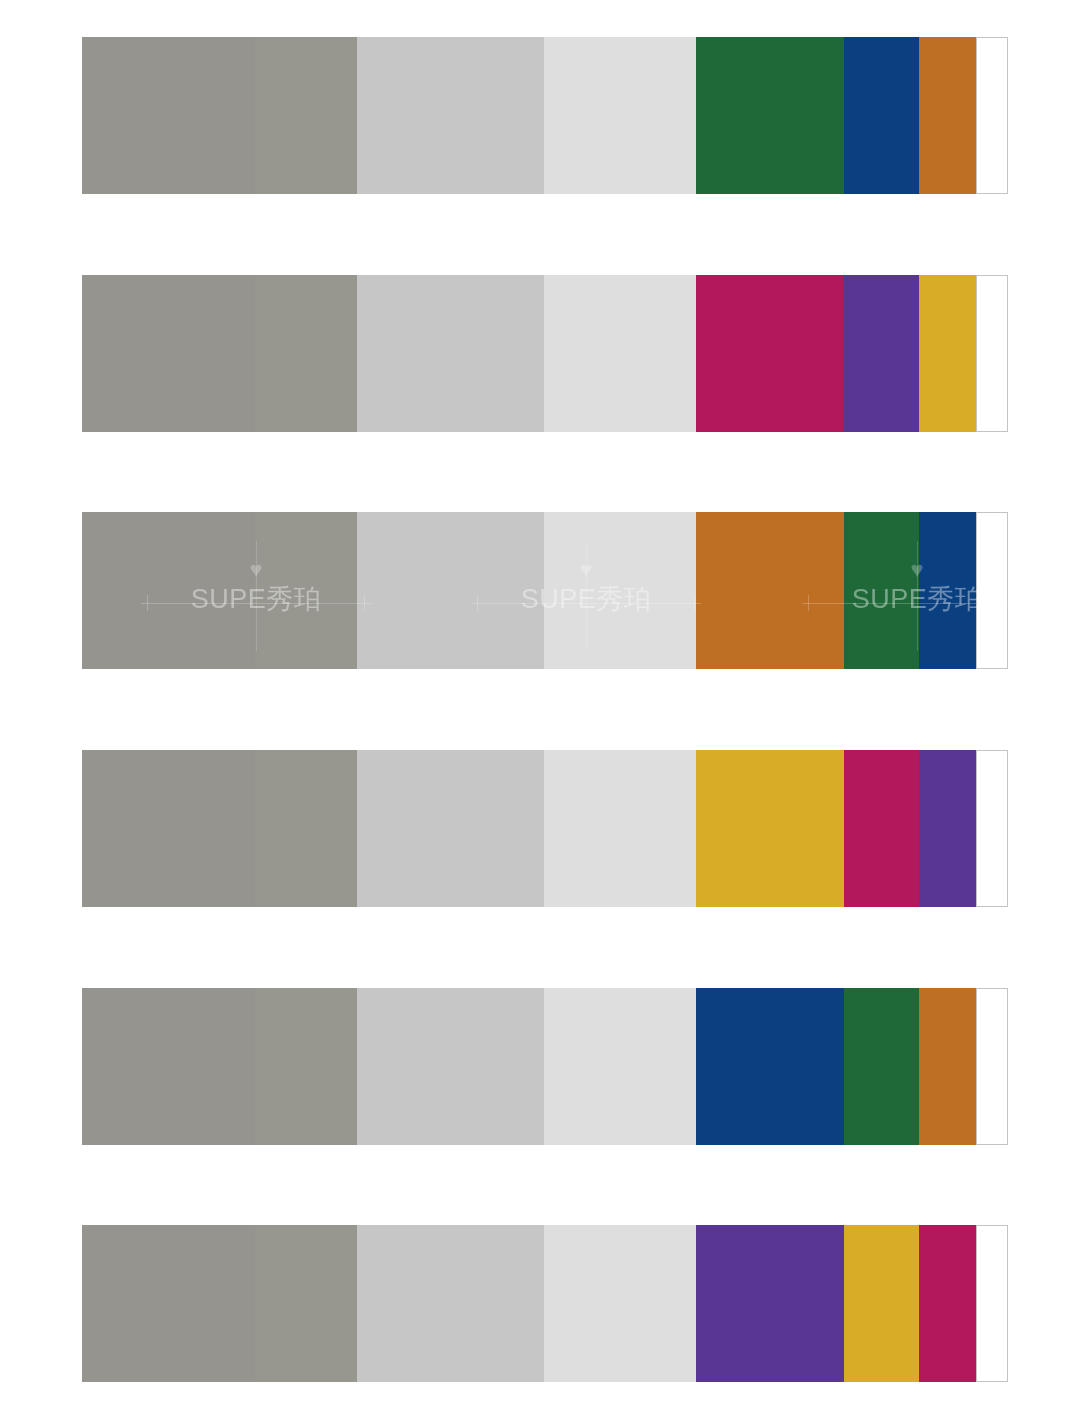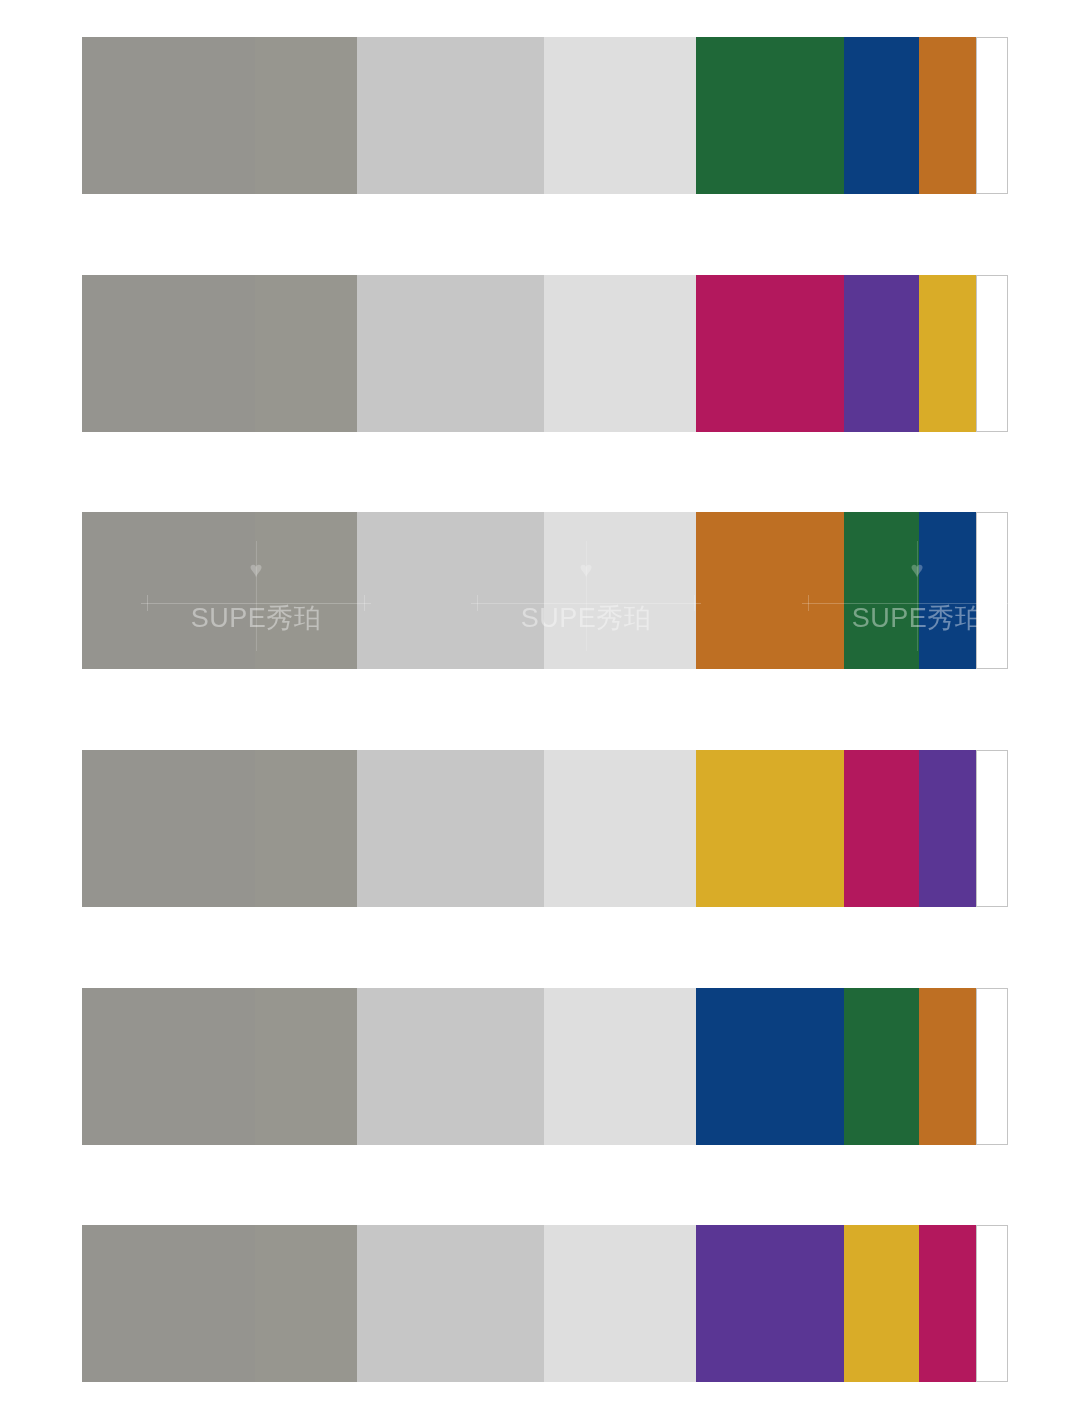--- a/index.html
+++ b/index.html
@@ -55,21 +55,21 @@
     left: 50%;
     top: 18px;
     transform: translateX(-50%);
     font-size: 22px;
     line-height: 1;
     color: rgba(255,255,255,0.26);
   }
   .wm-text {
     position: absolute;
     left: 50%;
-    top: 59px;
+    top: 40px;
     transform: translateX(-50%);
     white-space: nowrap;
     font-size: 27px;
     letter-spacing: 0.5px;
     color: rgba(255,255,255,0.40);
     font-family: "Liberation Sans", sans-serif;
   }
   .wm-line-h {
     position: absolute;
     top: 62px;

